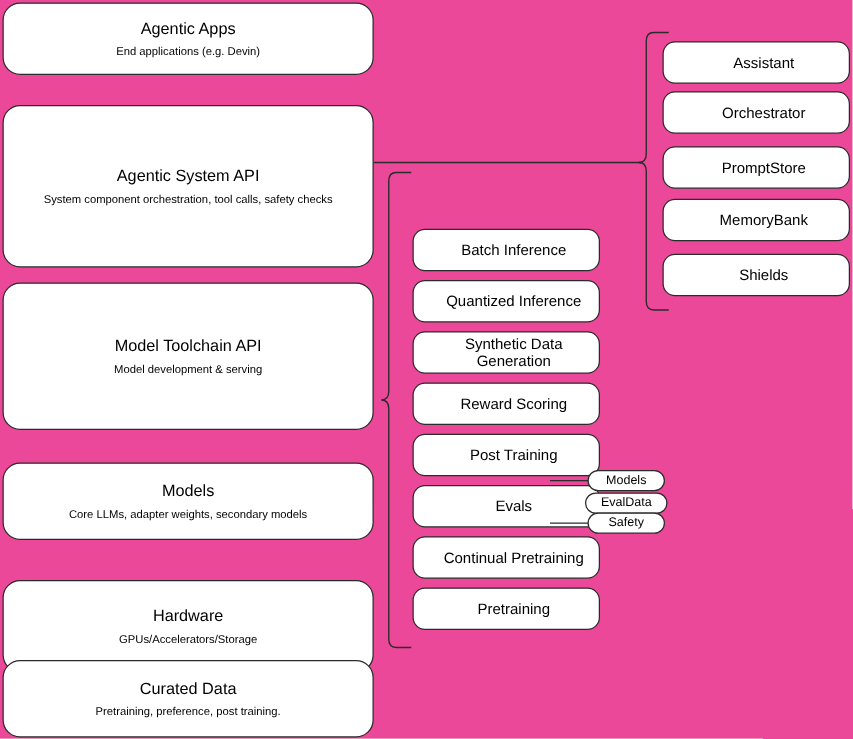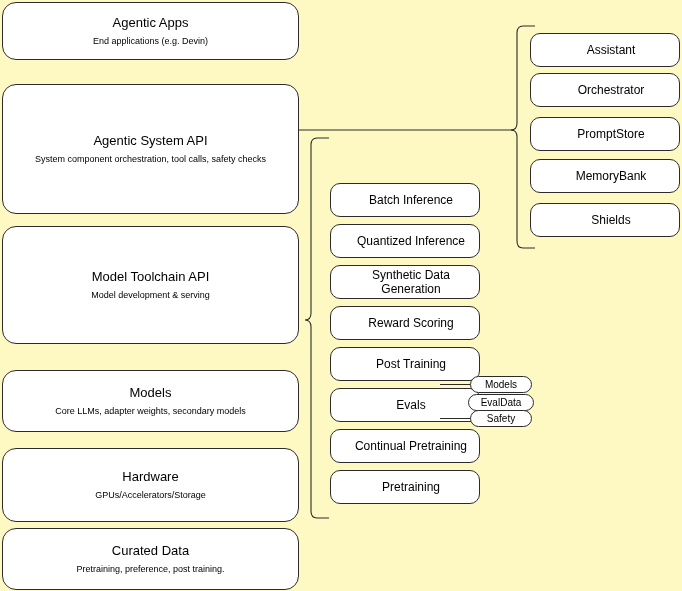--- a/index.html
+++ b/index.html
@@ -9,21 +9,21 @@
   }
   body {
     font-family: "Liberation Sans", sans-serif;
     color: #000000;
   }
   #canvas {
     position: relative;
     width: 682px;
     height: 591px;
     overflow: hidden;
-    background: #fef9c3;
+    background: #ec4899;
   }
 
   
   .box {
     position: absolute;
     box-sizing: border-box;
     border: 1px solid #2b2b2b;
     border-radius: 12px;
     background: #ffffff;
     display: flex;
@@ -117,21 +117,21 @@
   <div class="box layer" style="top:370px;height:62px;">
     <div class="title">Models</div>
     <div class="subtitle">Core LLMs, adapter weights, secondary models</div>
   </div>
 
   <div class="box layer" style="top:226px;height:118px;">
     <div class="title">Model Toolchain API</div>
     <div class="subtitle">Model development &amp; serving</div>
   </div>
 
-  <div class="box layer" style="top:448px;height:74px;">
+  <div class="box layer" style="top:464px;height:74px;">
     <div class="title">Hardware</div>
     <div class="subtitle">GPUs/Accelerators/Storage</div>
   </div>
 
   <div class="box layer" style="top:528px;height:62px;">
     <div class="title">Curated Data</div>
     <div class="subtitle">Pretraining, preference, post training.</div>
   </div>
 
   <div class="conn" style="left:299px;top:120px;width:225px;height:20px;">

